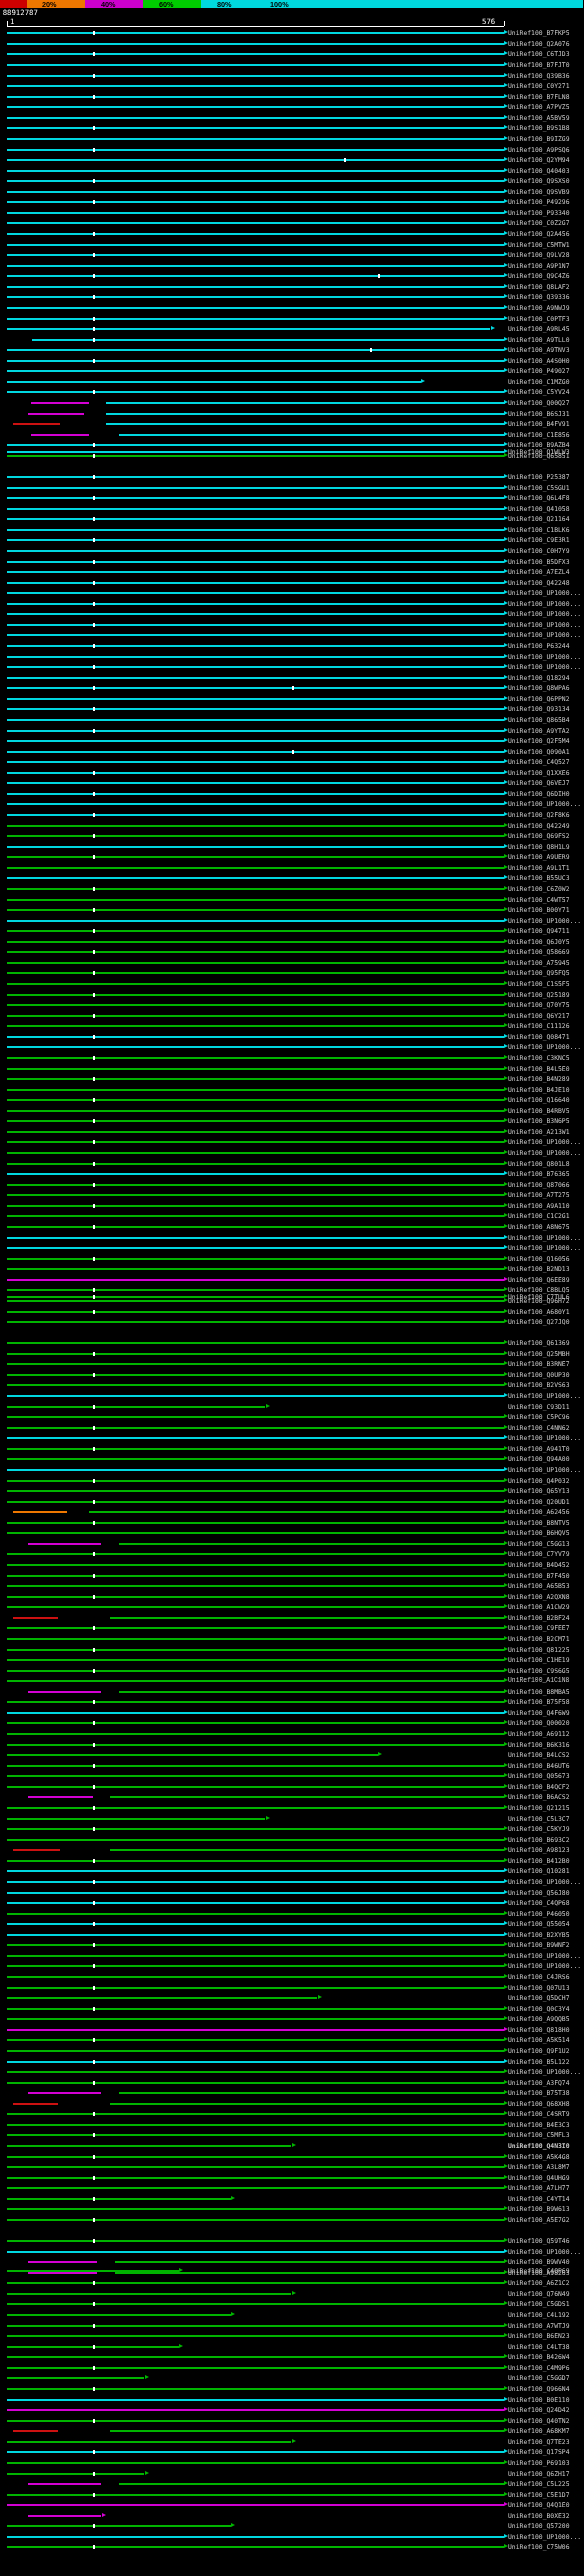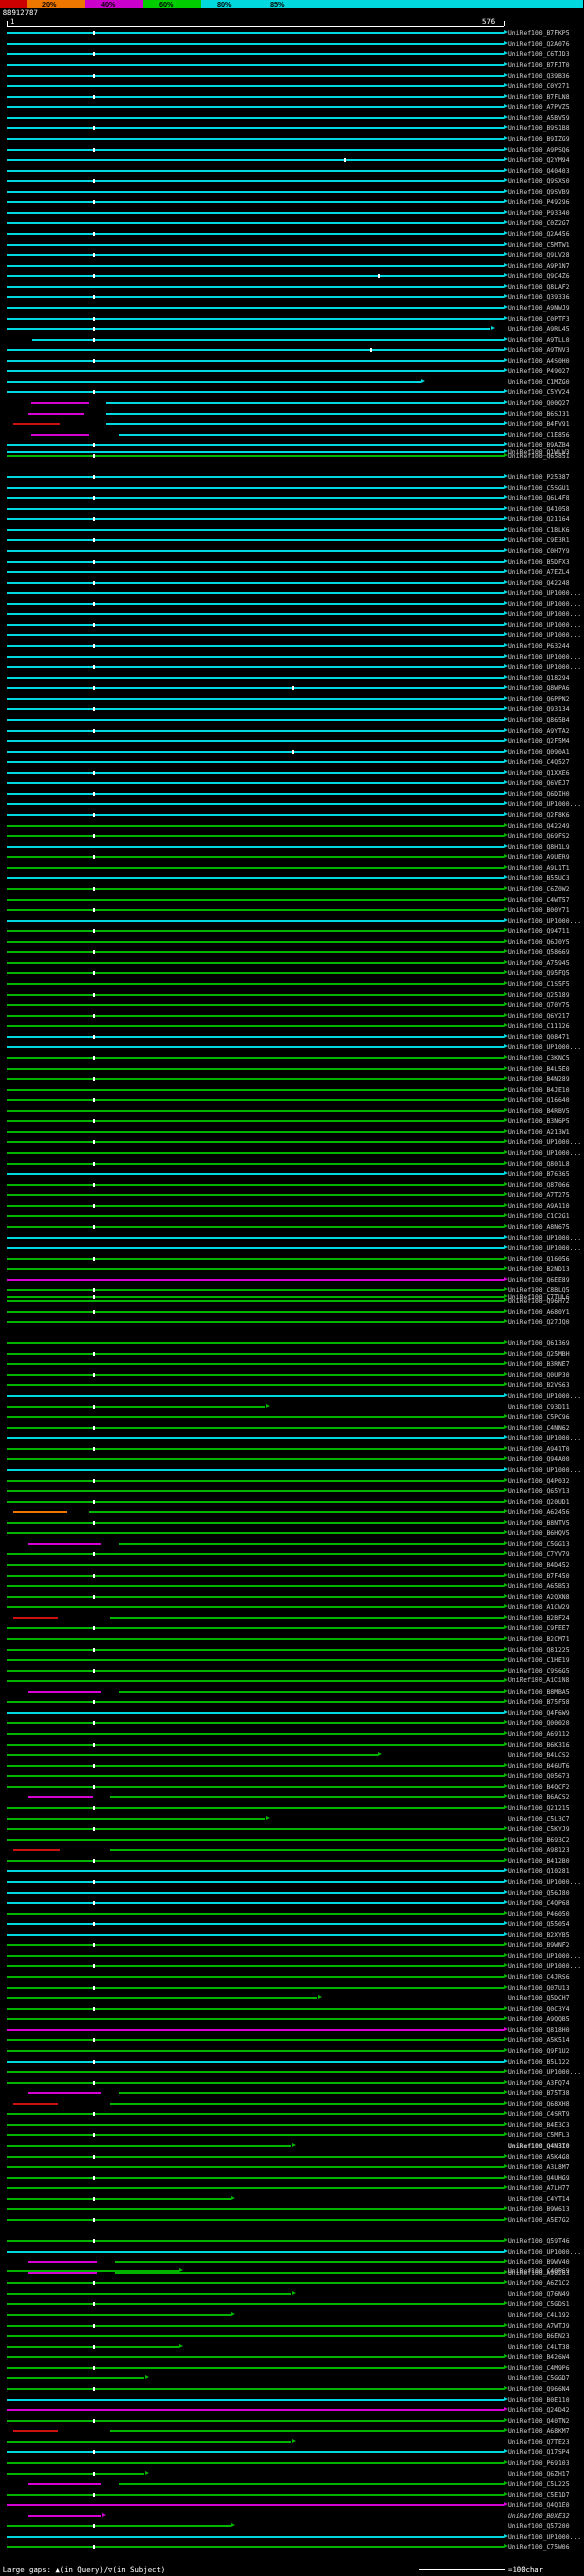--- a/index.html
+++ b/index.html
@@ -41,21 +41,21 @@
   <div class="scalebar">
       <div class="scaleseg" style="width: 27.4px; background: rgb(204, 0, 0);"></div>
       <div class="scaleseg" style="width: 58px; background: rgb(238, 119, 0);"></div>
       <div class="scaleseg" style="width: 58px; background: rgb(204, 0, 204);"></div>
       <div class="scaleseg" style="width: 58px; background: rgb(0, 204, 0);"></div>
       <div class="scaleseg" style="width: 382px; background: rgb(0, 216, 221);"></div>
       <span class="scalelabel" style="left: 42px;">20%</span>
       <span class="scalelabel" style="left: 101px;">40%</span>
       <span class="scalelabel" style="left: 159px;">60%</span>
       <span class="scalelabel" style="left: 217px;">80%</span>
-      <span class="scalelabel" style="left: 270px;">85%</span>
+      <span class="scalelabel" style="left: 270px;">100%</span>
     </div>
 
   <div class="queryid">88912787</div>
 
   <div class="ruler">
     <div class="ruler-line"></div>
     <div class="ruler-tick tick-start"></div>
     <div class="ruler-tick tick-end"></div>
     <span class="ruler-start">1</span>
     <span class="ruler-end">576</span>
@@ -1358,21 +1358,21 @@
         <div class="bar" style="left: 7.3px; width: 497px; background: rgb(0, 180, 0);"></div>
         <div class="arrow" style="left: 504px; border-left-color: rgb(0, 180, 0);"></div>
         <div class="gmark" style="left: 93px;"></div>
         <div class="rowlabel">UniRef100_C5E1D7</div>
       </div>
       <div class="row" style="top: 2500px;">
         <div class="bar" style="left: 7.3px; width: 497px; background: rgb(212, 0, 212);"></div>
         <div class="arrow" style="left: 504px; border-left-color: rgb(212, 0, 212);"></div>
         <div class="rowlabel">UniRef100_Q4Q1E0</div>
       </div>
-      <div class="row" style="top: 2511px; font-style: italic;">
+      <div class="row" style="top: 2511px;">
         <div class="bar" style="left: 28px; width: 73px; background: rgb(212, 0, 212);"></div>
         <div class="arrow" style="left: 102px; border-left-color: rgb(212, 0, 212);"></div>
         <div class="rowlabel">UniRef100_B0XE32</div>
       </div>
       <div class="row" style="top: 2521px;">
         <div class="bar" style="left: 7.3px; width: 224px; background: rgb(0, 180, 0);"></div>
         <div class="arrow" style="left: 231px; border-left-color: rgb(0, 180, 0);"></div>
         <div class="gmark" style="left: 93px;"></div>
         <div class="rowlabel">UniRef100_Q57200</div>
       </div>
@@ -1382,20 +1382,15 @@
         <div class="rowlabel">UniRef100_UP1000...</div>
       </div>
       <div class="row" style="top: 2542px;">
         <div class="bar" style="left: 7.3px; width: 497px; background: rgb(0, 180, 0);"></div>
         <div class="arrow" style="left: 504px; border-left-color: rgb(0, 180, 0);"></div>
         <div class="gmark" style="left: 93px;"></div>
         <div class="rowlabel">UniRef100_C75W06</div>
       </div>
     </div>
 
-  <div class="legend">
-    <span class="legend-gaps">Large gaps: ▲(in Query)/▽(in Subject)</span>
-    <div class="legend-line"></div>
-    <span class="legend-scale">=100char</span>
-  </div>
 
 </div>
 
 
 </body></html>

